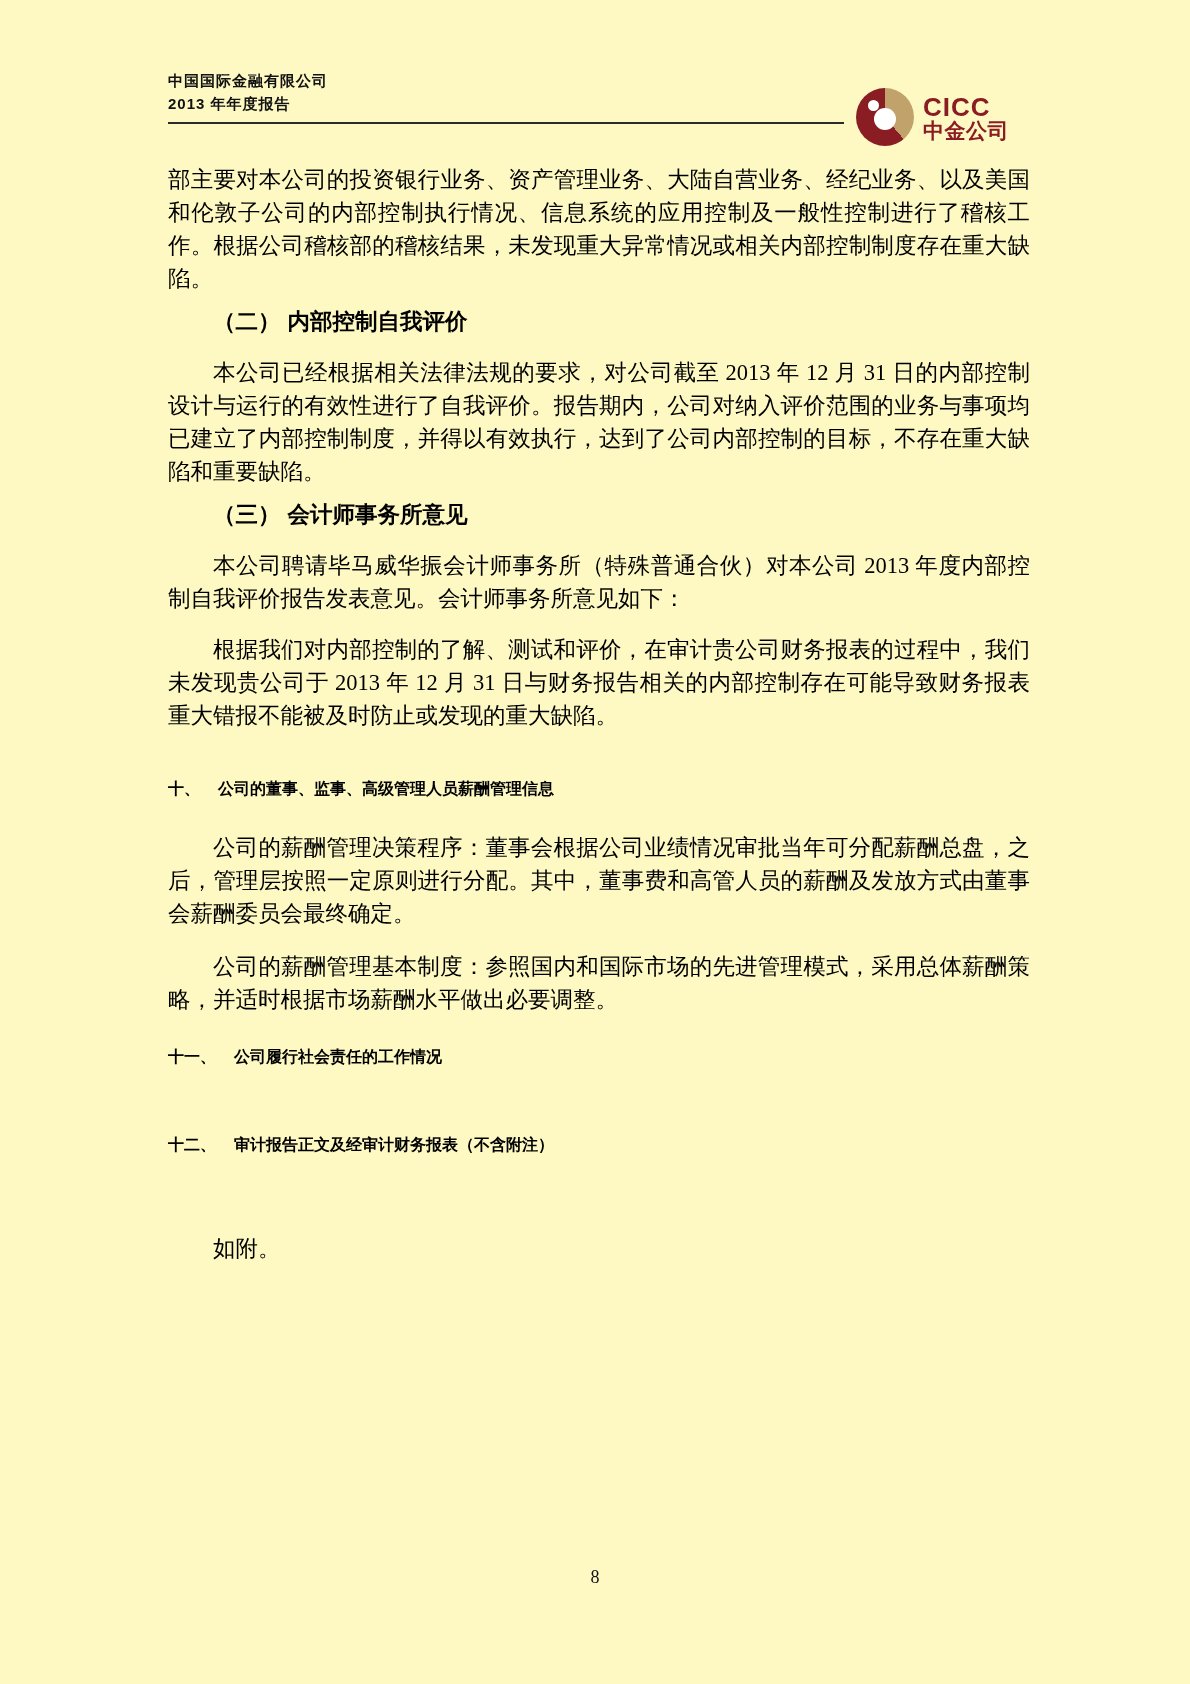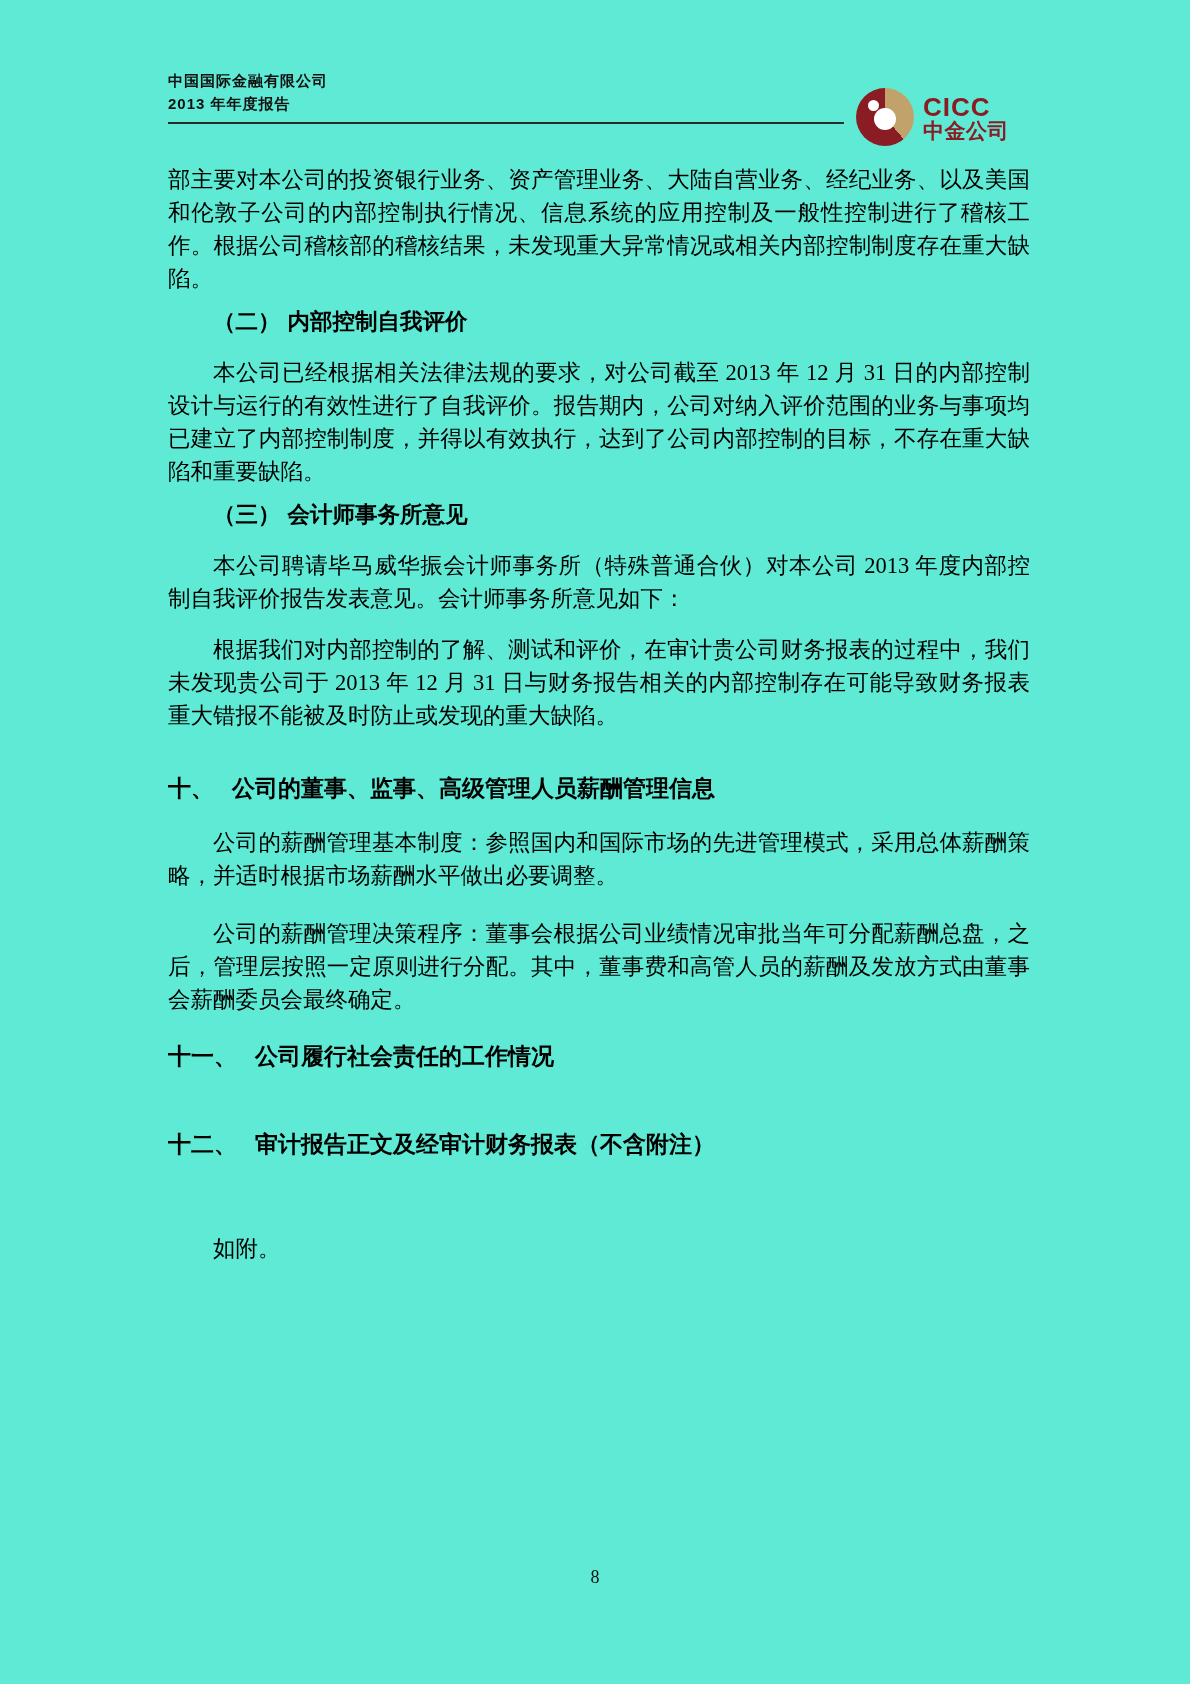--- a/index.html
+++ b/index.html
@@ -1,19 +1,19 @@
 <!DOCTYPE html>
 <html lang="zh" style="--maroon: #8a1d24; --gold: #c2a26b;"><head>
 <meta charset="utf-8">
 <style>
   html,body{margin:0;padding:0;background:#ffffff;}
   .page{
     position:relative;
     width:1190px;height:1684px;
-    background:#5eead4;
+    background:#fef9c3;
     overflow:hidden;
     font-family:"Liberation Serif","DejaVu Serif",serif;
     color:#000;
   }
 
   
   .header-company{
     position:absolute;left:168px;top:72px;
     font-family:"Liberation Sans","DejaVu Sans",sans-serif;
     font-weight:bold;font-size:15px;letter-spacing:1px;color:#111;
@@ -63,21 +63,21 @@
     font-size:22.5px;line-height:33px;text-align:justify;
     margin:18px 0 0;text-indent:2em;
   }
   .para.cont{margin-top:0;text-indent:0;}
   .sec-h{
     font-size:22.5px;line-height:33px;font-weight:bold;
     margin:10px 0 0;padding-left:2em;
   }
   .sec-h .num{margin-right:7px;}
   .ch-h{
-    font-size:23px;line-height:34px;font-weight:bold;
+    font-size:16px;line-height:34px;font-weight:bold;
     margin:40px 0 0;
   }
   .ch-h .num{margin-right:18px;}
 
   
   .page-num{
     position:absolute;left:0;right:0;bottom:96px;text-align:center;
     font-size:18px;color:#111;
   }
 </style>
@@ -109,23 +109,23 @@
     <p class="para">本公司已经根据相关法律法规的要求，对公司截至 2013 年 12 月 31 日的内部控制设计与运行的有效性进行了自我评价。报告期内，公司对纳入评价范围的业务与事项均已建立了内部控制制度，并得以有效执行，达到了公司内部控制的目标，不存在重大缺陷和重要缺陷。</p>
 
     <h3 class="sec-h"><span class="num">（三）</span><span>会计师事务所意见</span></h3>
 
     <p class="para">本公司聘请毕马威华振会计师事务所（特殊普通合伙）对本公司 2013 年度内部控制自我评价报告发表意见。会计师事务所意见如下：</p>
 
     <p class="para" style="">根据我们对内部控制的了解、测试和评价，在审计贵公司财务报表的过程中，我们未发现贵公司于 2013 年 12 月 31 日与财务报告相关的内部控制存在可能导致财务报表重大错报不能被及时防止或发现的重大缺陷。</p>
 
     <h2 class="ch-h"><span class="num">十、</span><span>公司的董事、监事、高级管理人员薪酬管理信息</span></h2>
 
+    <p class="para" style="margin-top:25px">公司的薪酬管理决策程序：董事会根据公司业绩情况审批当年可分配薪酬总盘，之后，管理层按照一定原则进行分配。其中，董事费和高管人员的薪酬及发放方式由董事会薪酬委员会最终确定。</p>
+
     <p class="para" style="margin-top:20px">公司的薪酬管理基本制度：参照国内和国际市场的先进管理模式，采用总体薪酬策略，并适时根据市场薪酬水平做出必要调整。</p>
-
-    <p class="para" style="margin-top:25px">公司的薪酬管理决策程序：董事会根据公司业绩情况审批当年可分配薪酬总盘，之后，管理层按照一定原则进行分配。其中，董事费和高管人员的薪酬及发放方式由董事会薪酬委员会最终确定。</p>
 
     <h2 class="ch-h" style="margin-top:24px"><span class="num">十一、</span><span>公司履行社会责任的工作情况</span></h2>
 
 
     <h2 class="ch-h" style="margin-top:54px"><span class="num">十二、</span><span>审计报告正文及经审计财务报表（不含附注）</span></h2>
 
     <p class="para" style="margin-top:70px">如附。</p>
 
   </div>
 

